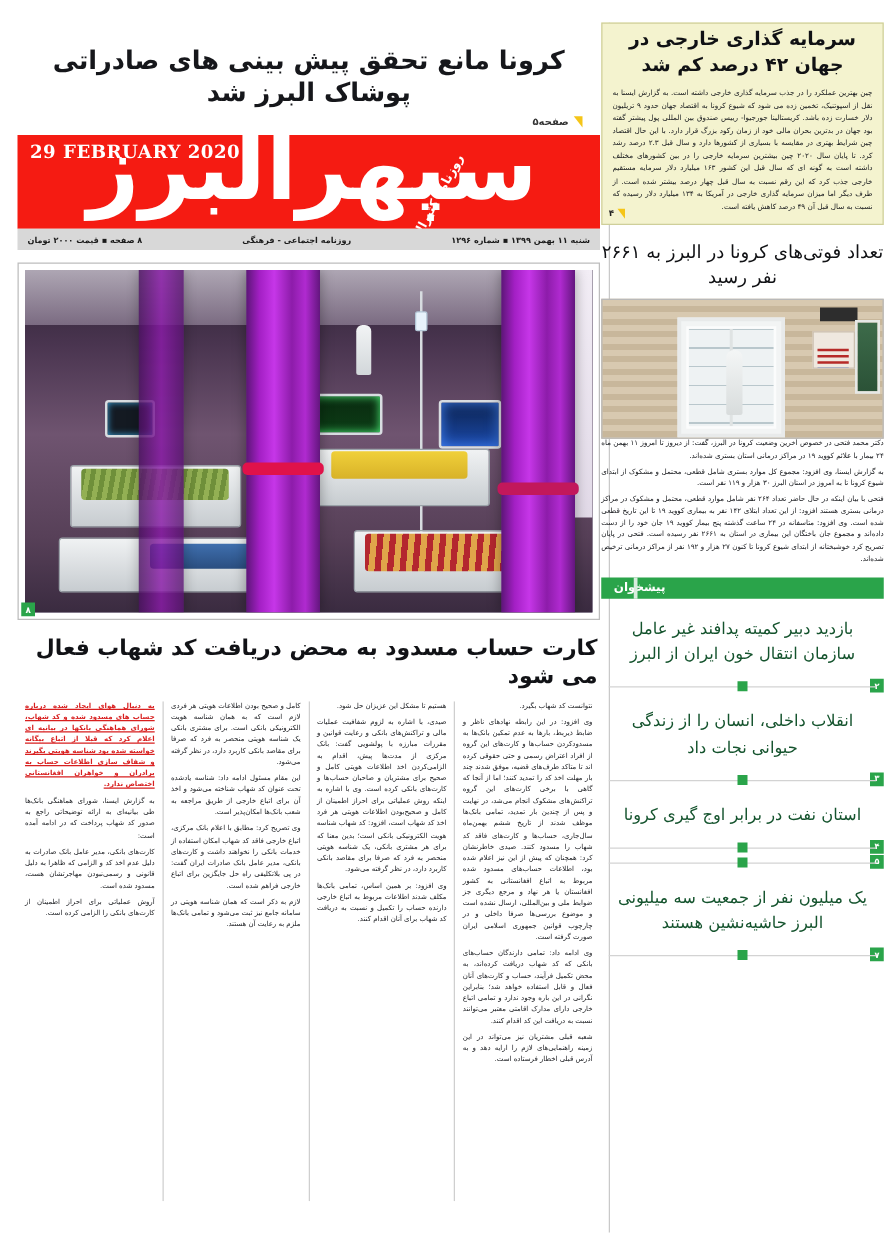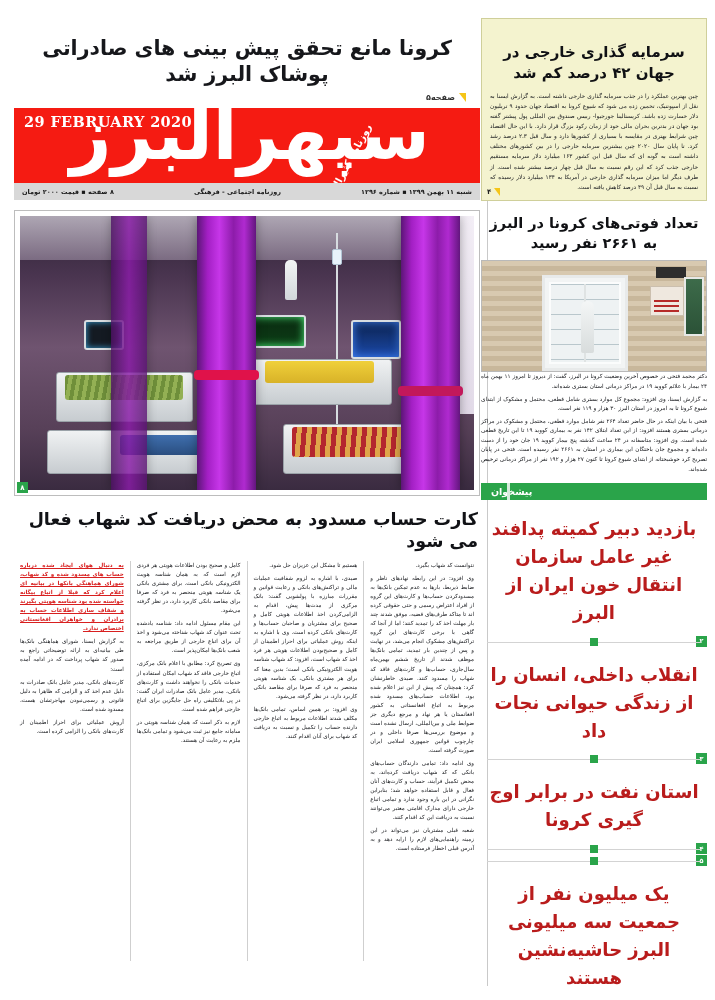--- a/index.html
+++ b/index.html
@@ -286,21 +286,21 @@
   .col p.lead {
     color: #d81f1f;
     text-decoration: underline;
     font-weight: bold;
   }
 
   
   .ybox {
     background: #f4f3cf;
     border: 1px solid #cfcf9a;
-    padding: 23px 8px 8px 8px;
+    padding: 2px 8px 8px 8px;
     position: relative;
   }
   .ybox h2 {
     margin: 0 0 7px 0;
     direction: rtl;
     text-align: center;
     font-size: 15px;
     font-weight: bold;
     line-height: 1.4;
     color: #101114;
@@ -321,21 +321,21 @@
   .ybox .corner .tri {
     width: 0; height: 0;
     border-top: 8px solid #f5c518;
     border-left: 6px solid transparent;
   }
   .ybox .corner .num { font-size: 7px; font-weight: bold; color: #222; }
 
   
   .covid-head {
     direction: rtl; text-align: center;
-    font-size: 14.5px; font-weight: bold;
+    font-size: 14.5px; font-weight: normal;
     line-height: 1.4; color: #101114;
     margin: 12px 0 7px 0;
     letter-spacing: -0.3px;
   }
   .covid-photo {
     position: relative;
     height: 112px;
     border: 1px solid #b9b9b9;
     overflow: hidden;
     background: #cdbfa8;
@@ -423,24 +423,24 @@
     color: #ffffff; font-size: 9.5px; font-weight: bold; direction: rtl;
   }
   .peshkhan-bar .ltab {
     position: absolute; left: 26px; top: 0; bottom: 0; width: 3px;
     background: #d8ecdd;
   }
   .plist { margin-top: 2px; }
   .pitem {
     direction: rtl;
     text-align: center;
-    font-size: 18px;
-    font-weight: bold;
+    font-size: 13px;
+    font-weight: normal;
     line-height: 1.55;
-    color: #b91c1c;
+    color: #14532d;
     padding: 13px 6px 9px 6px;
     letter-spacing: -0.2px;
   }
   .pdiv {
     position: relative;
     height: 12px;
   }
   .pdiv .line {
     position: absolute; left: 6px; right: 6px; top: 6px;
     height: 1px; background: #d3d3d3;

